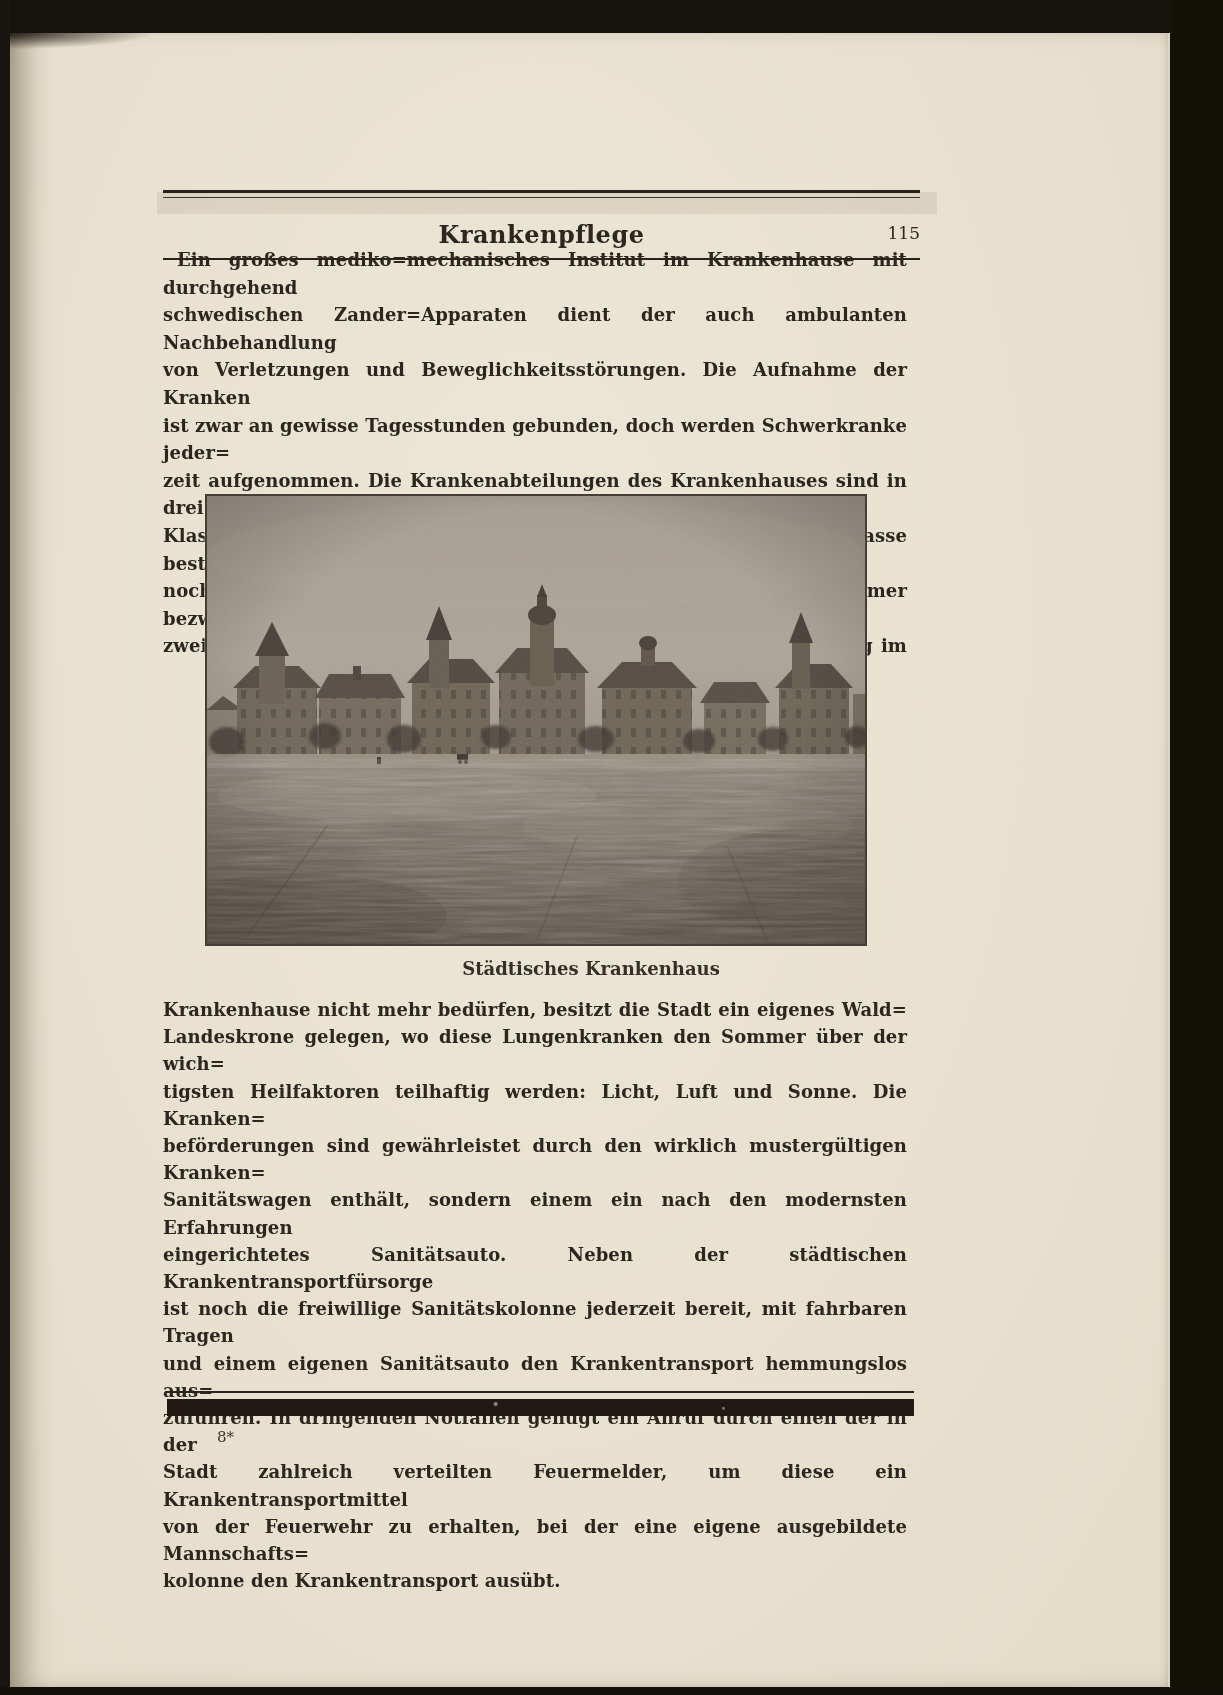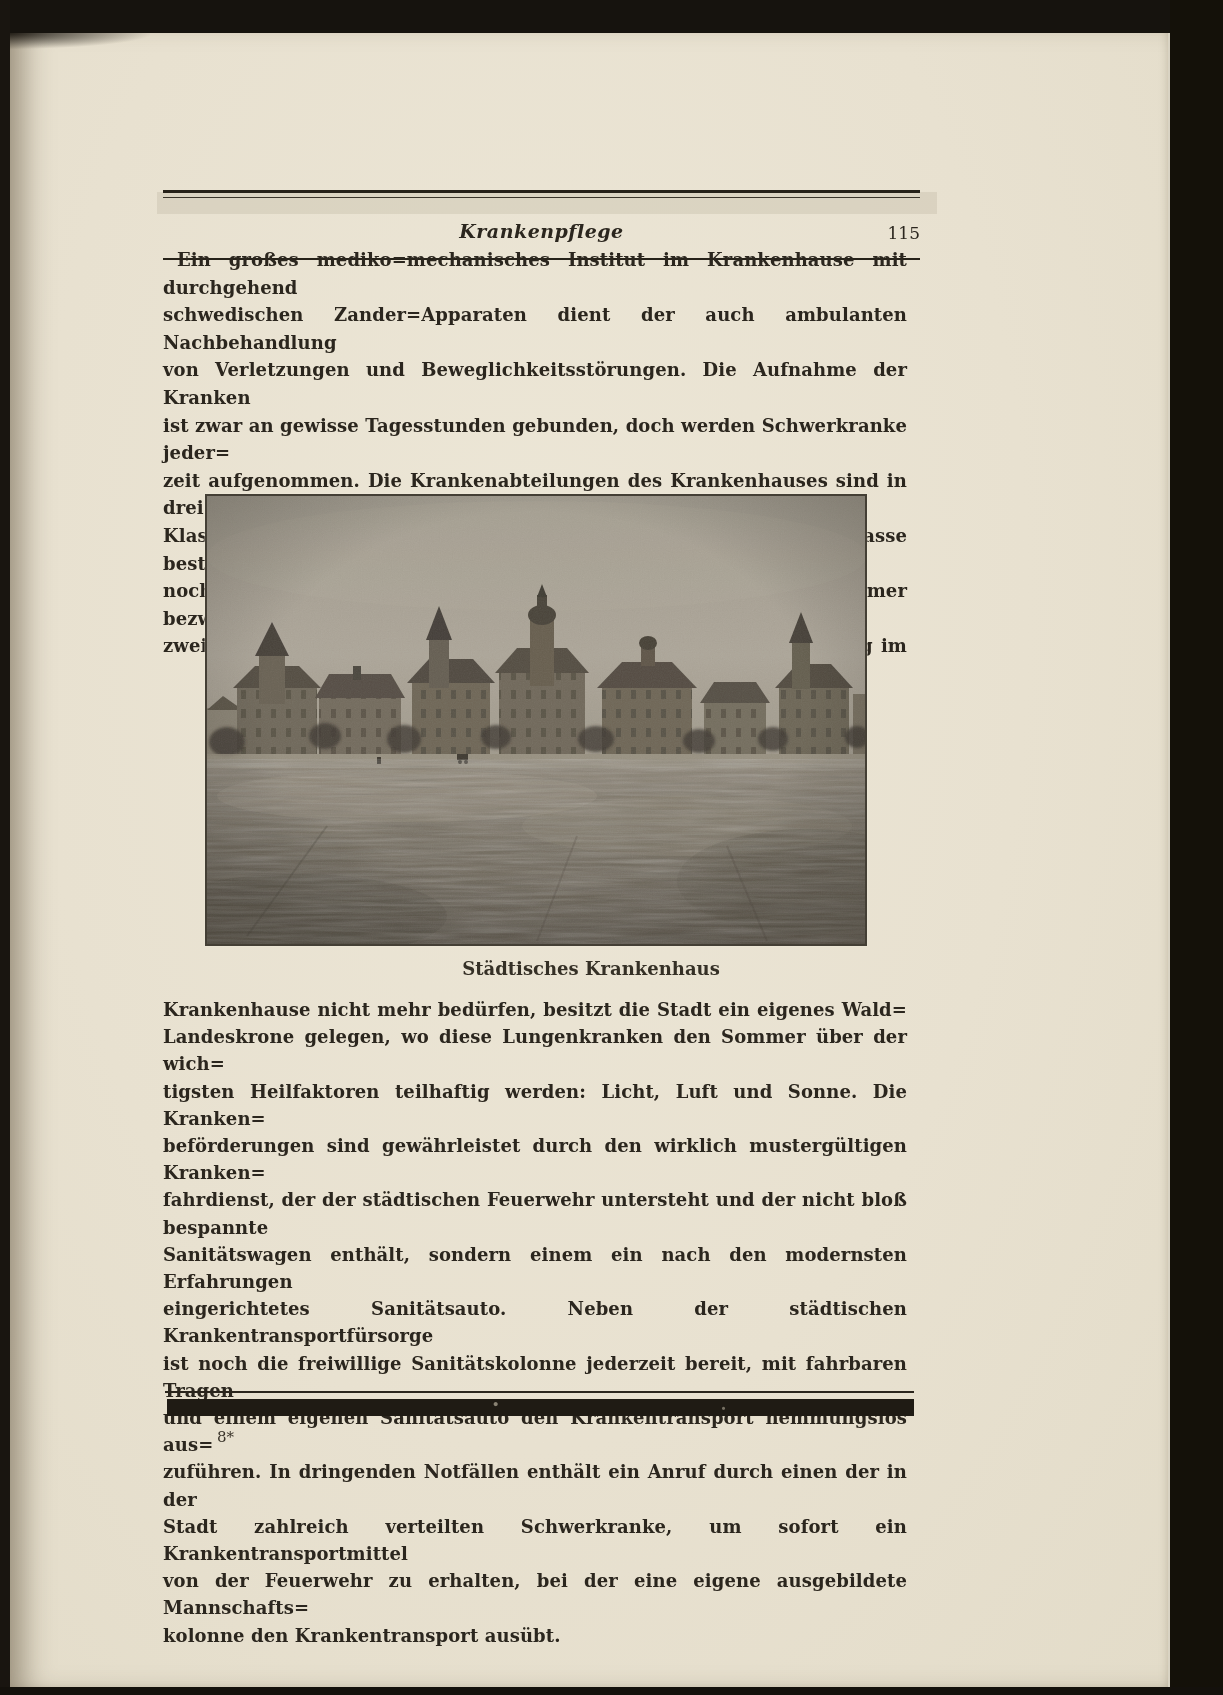--- a/index.html
+++ b/index.html
@@ -18,22 +18,22 @@
         box-shadow:inset 26px 0 30px -14px rgba(75,62,40,.5), inset -4px 0 8px -4px rgba(120,108,85,.35);
         border-right:2px solid #d9d3c3;color:#2b261e;}
   
   .header{position:absolute;left:153px;top:158px;width:757px;height:76px;}
   .rule{position:absolute;left:0;width:100%;background:#262219;}
   .rule-a{top:2px;height:3px;}
   .rule-b{top:9px;height:1px;background:#3a352a;}
   .smudge{position:absolute;left:-6px;top:4px;width:103%;height:22px;background:rgba(125,113,88,.13);}
   .rule-c{top:70px;height:2px;}
   .header-row{position:absolute;left:0;top:32px;width:100%;height:30px;}
-  .running-title{position:absolute;left:0;width:100%;text-align:center;font-size:19px;font-weight:bold;
-        letter-spacing:.5px;font-style:italic;}
+  .running-title{position:absolute;left:0;width:100%;text-align:center;font-size:24px;font-weight:bold;
+        letter-spacing:.5px;}
   .pagenum{position:absolute;right:0;top:3px;font-size:17px;font-family:"DejaVu Serif",serif;text-align:center;}
   
   .para{position:absolute;left:153px;width:744px;font-size:18px;font-weight:bold;
         line-height:27.6px;letter-spacing:.1px;}
   .p1{top:216px;}
   .p2{top:966px;line-height:27.2px;}
   .line{text-align:justify;text-align-last:justify;white-space:normal;}
   .line.indent{text-indent:14px;}
   .line.last{text-align-last:left;}
   
@@ -208,27 +208,26 @@
         </svg>
       </div>
       <figcaption class="figcaption">Städtisches Krankenhaus</figcaption>
     </figure>
 
     <div class="para p2">
       <div class="line">Krankenhause nicht mehr bedürfen, besitzt die Stadt ein eigenes Wald=</div>
       <div class="line">Landeskrone gelegen, wo diese Lungenkranken den Sommer über der wich=</div>
       <div class="line">tigsten Heilfaktoren teilhaftig werden: Licht, Luft und Sonne. Die Kranken=</div>
       <div class="line">beförderungen sind gewährleistet durch den wirklich mustergültigen Kranken=</div>
-      <div class="line">fahrdienst, der der städtischen Feuerwehr untersteht und der nicht bloß bespannte</div>
       <div class="line">Sanitätswagen enthält, sondern einem ein nach den modernsten Erfahrungen</div>
       <div class="line">eingerichtetes Sanitätsauto. Neben der städtischen Krankentransportfürsorge</div>
       <div class="line">ist noch die freiwillige Sanitätskolonne jederzeit bereit, mit fahrbaren Tragen</div>
       <div class="line">und einem eigenen Sanitätsauto den Krankentransport hemmungslos aus=</div>
-      <div class="line">zuführen. In dringenden Notfällen enthält ein Anruf durch einen der in der</div>
-      <div class="line">Stadt zahlreich verteilten Schwerkranke, um sofort ein Krankentransportmittel</div>
+      <div class="line">zuführen. In dringenden Notfällen genügt ein Anruf durch einen der in der</div>
+      <div class="line">Stadt zahlreich verteilten Feuermelder, um diese ein Krankentransportmittel</div>
       <div class="line">von der Feuerwehr zu erhalten, bei der eine eigene ausgebildete Mannschafts=</div>
       <div class="line last">kolonne den Krankentransport ausübt.</div>
     </div>
 
     <div class="thin-rule"></div>
     <div class="thick-bar"></div>
     <div class="sig">8*</div>
 
   </div>
 </div>

